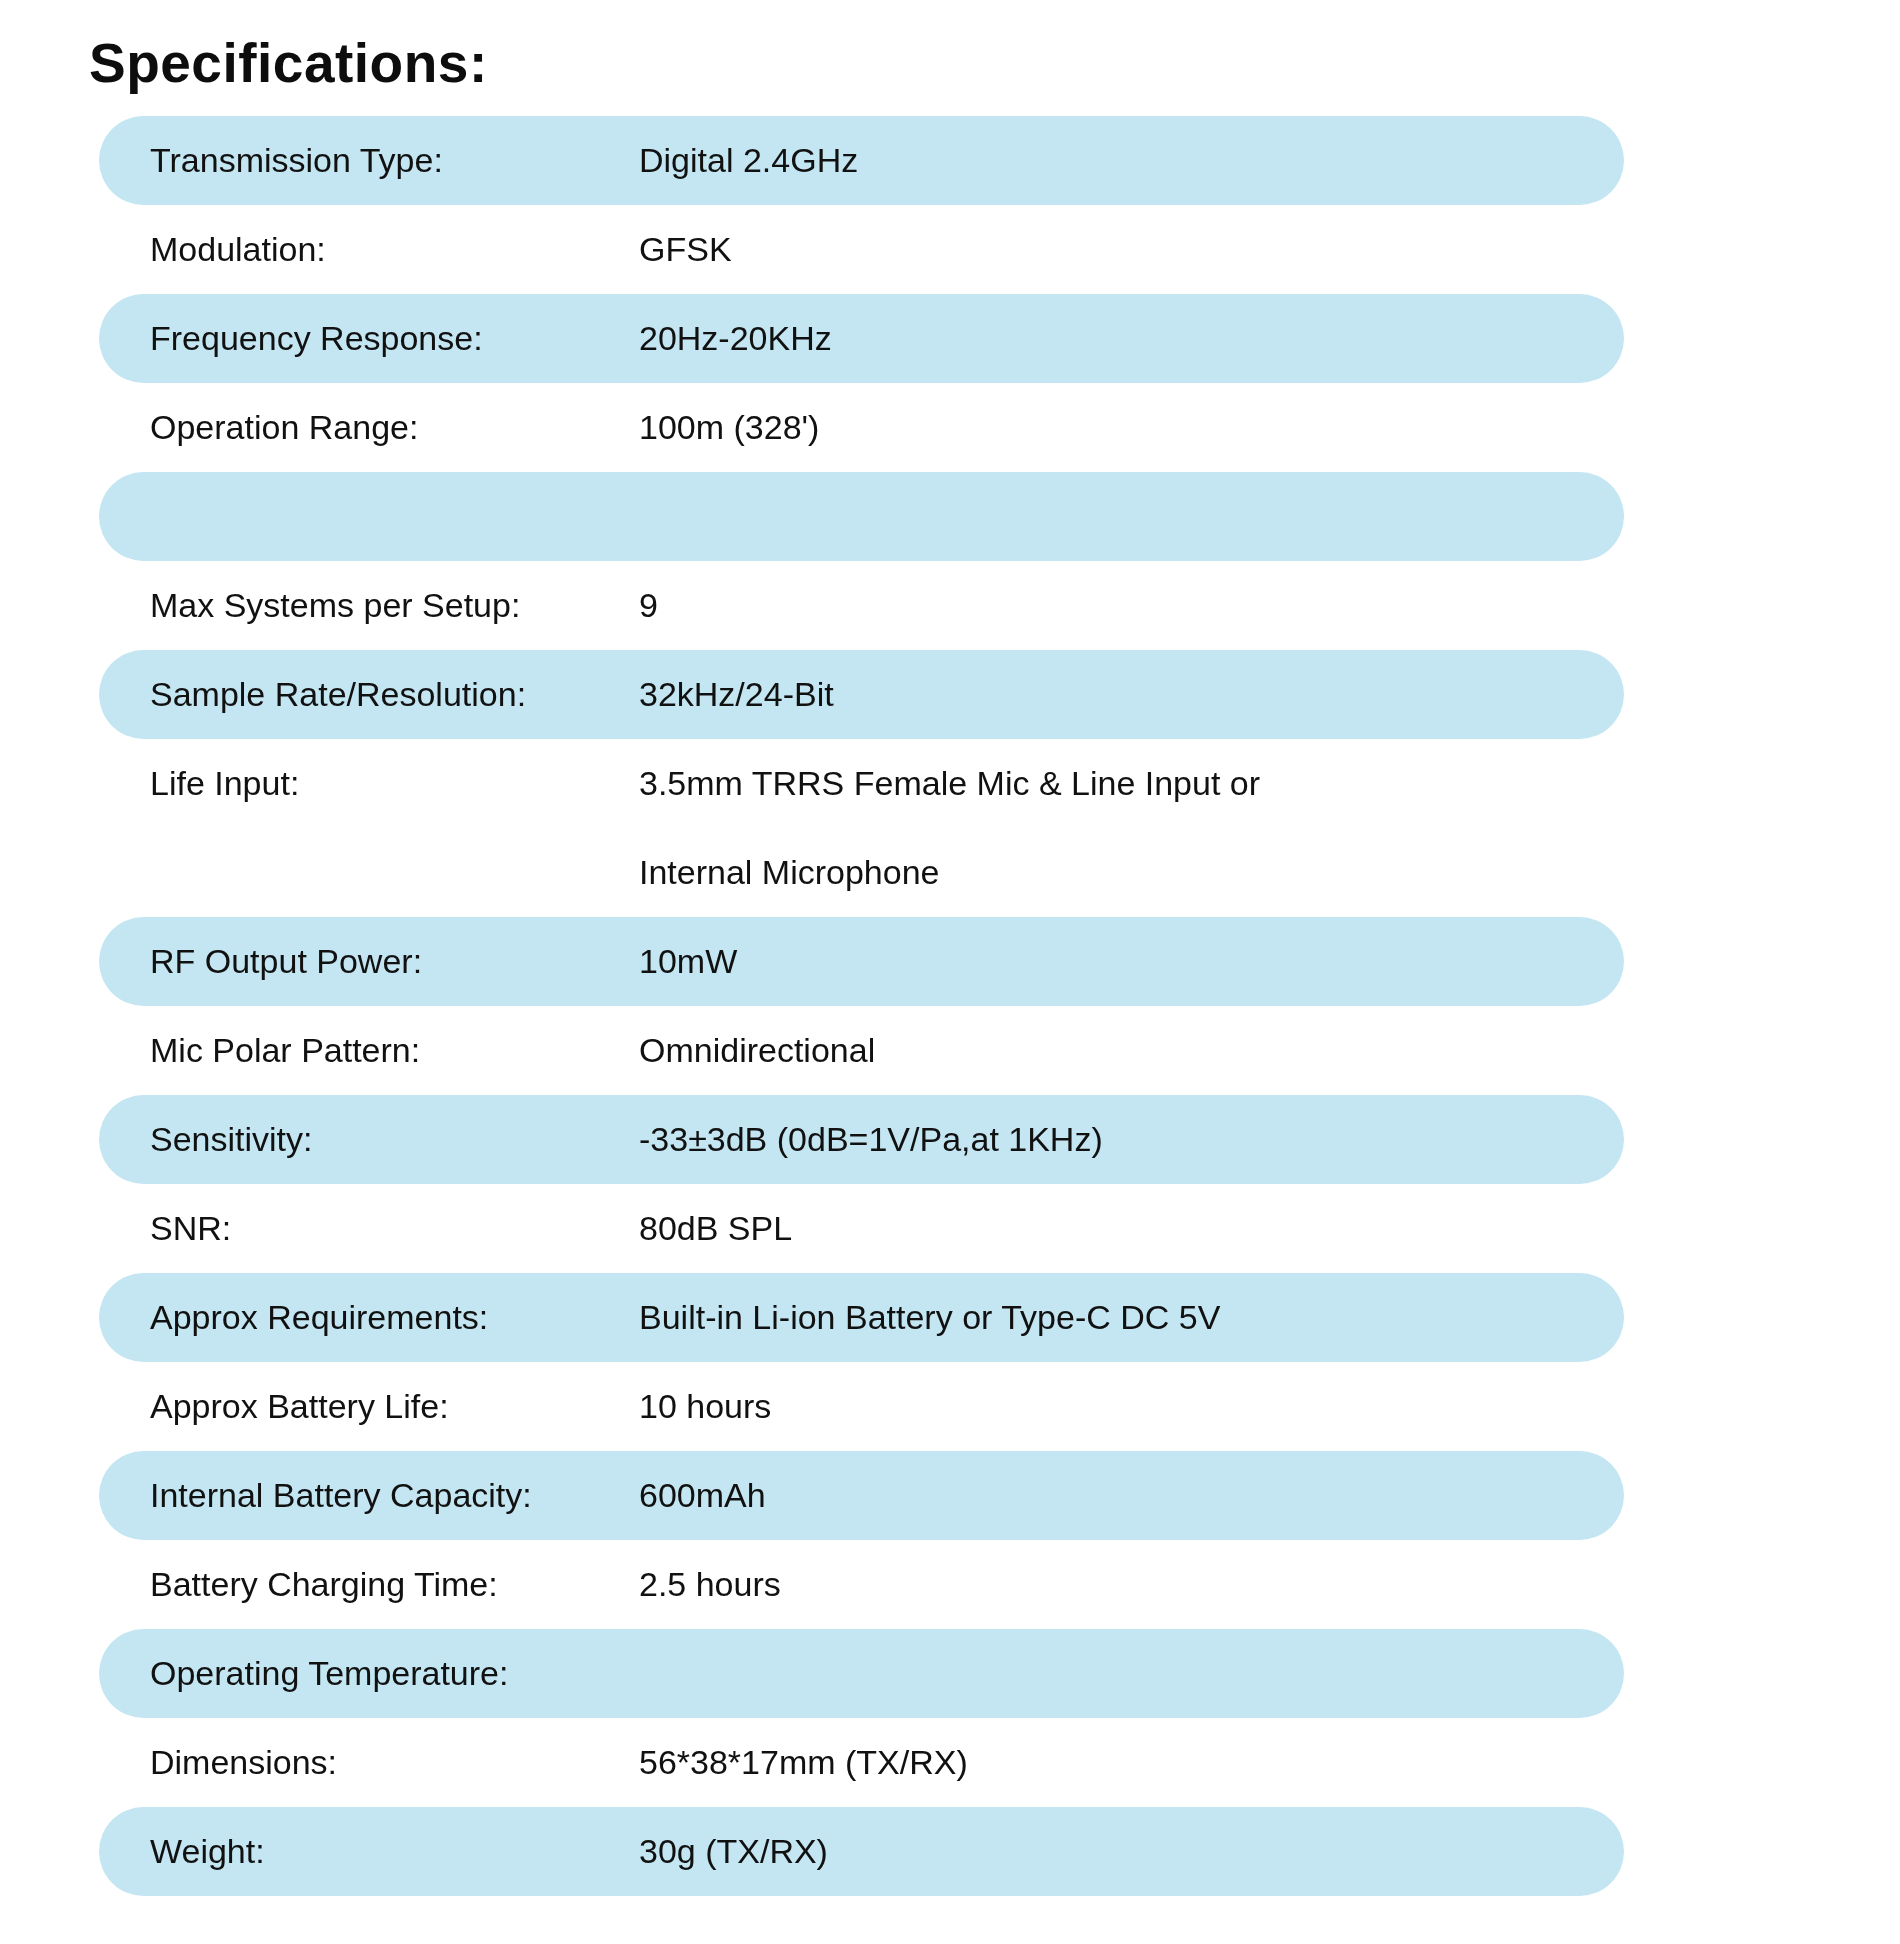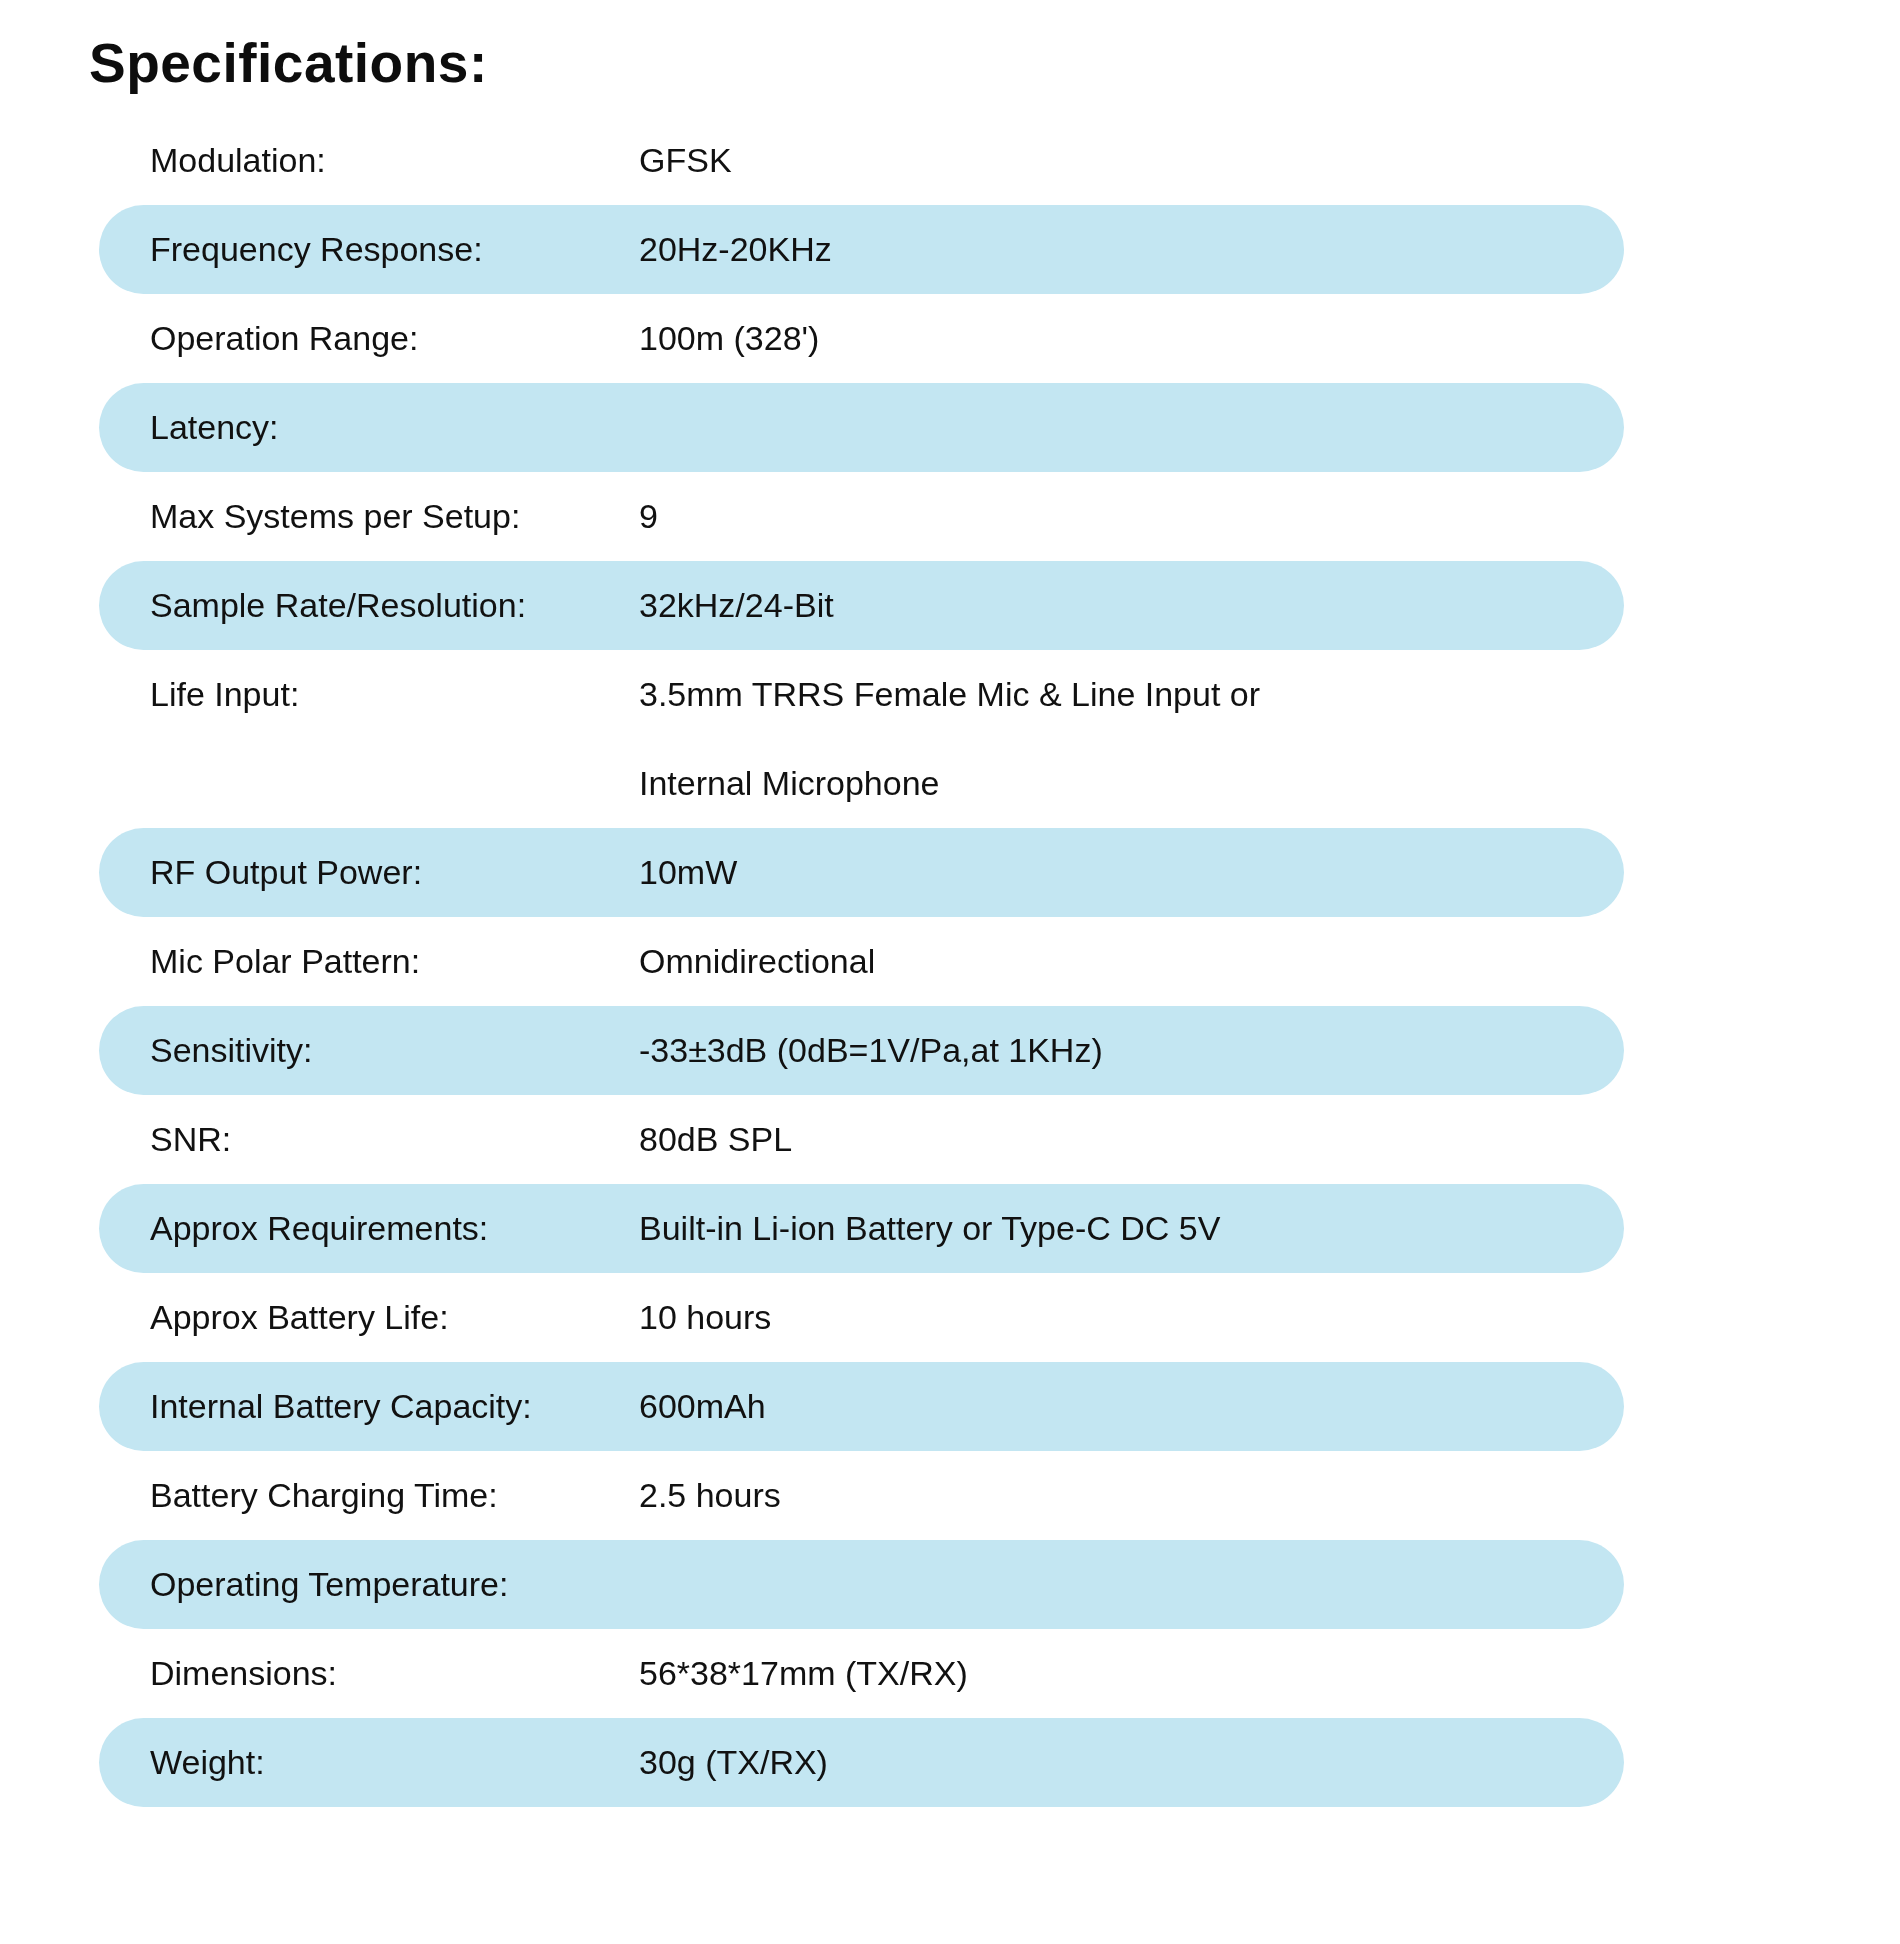--- a/index.html
+++ b/index.html
@@ -69,34 +69,37 @@
     display: block;
     line-height: 89px;
   }
 </style>
 </head>
 <body>
 
 <div class="page">
   <h1 class="spec-title">Specifications:</h1>
   <div class="spec-table">
+      <div class="spec-row shaded">
+        <div class="spec-label">Transmission Type:</div>
+        <div class="spec-value">Digital 2.4GHz</div>
+      </div>
       <div class="spec-row plain">
         <div class="spec-label">Modulation:</div>
         <div class="spec-value">GFSK</div>
       </div>
       <div class="spec-row shaded">
         <div class="spec-label">Frequency Response:</div>
         <div class="spec-value">20Hz-20KHz</div>
       </div>
       <div class="spec-row plain">
         <div class="spec-label">Operation Range:</div>
         <div class="spec-value">100m (328')</div>
       </div>
       <div class="spec-row shaded">
-        <div class="spec-label">Latency:</div>
       </div>
       <div class="spec-row plain">
         <div class="spec-label">Max Systems per Setup:</div>
         <div class="spec-value">9</div>
       </div>
       <div class="spec-row shaded">
         <div class="spec-label">Sample Rate/Resolution:</div>
         <div class="spec-value">32kHz/24-Bit</div>
       </div>
       <div class="spec-row plain">

